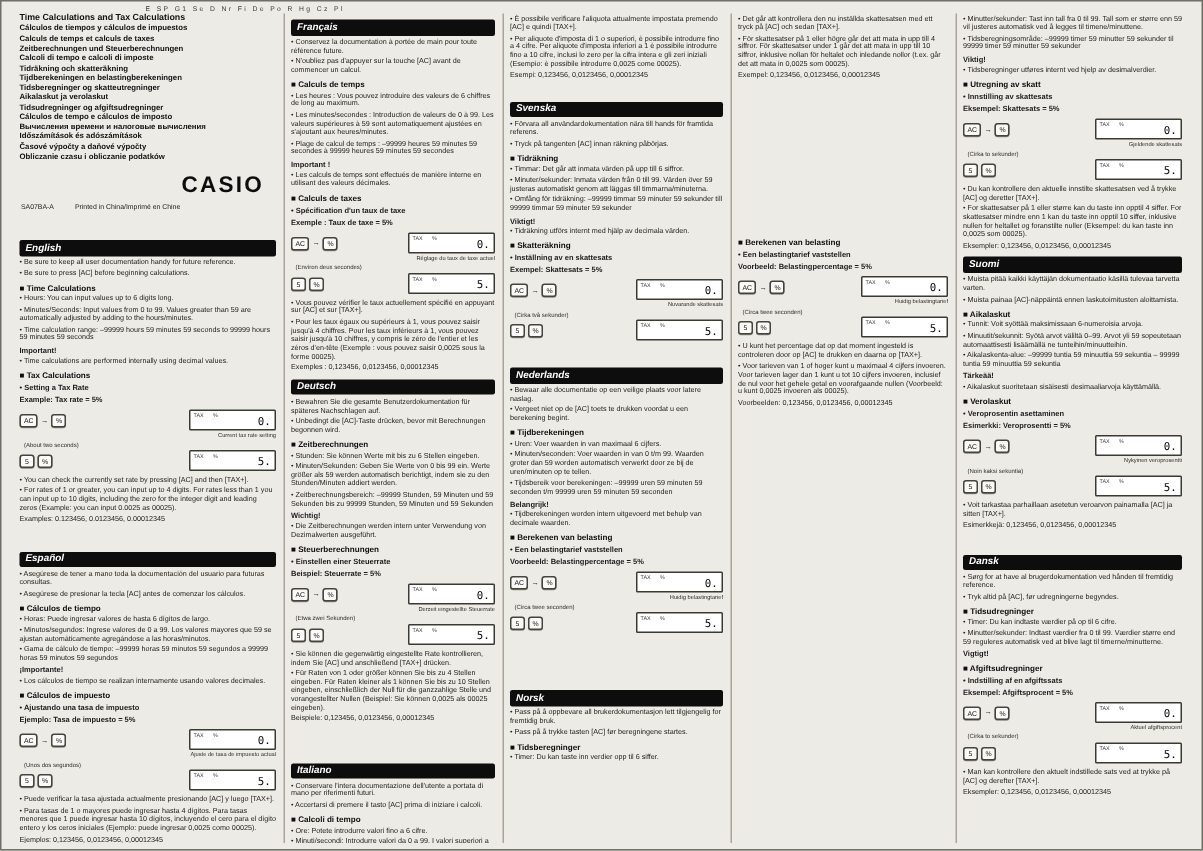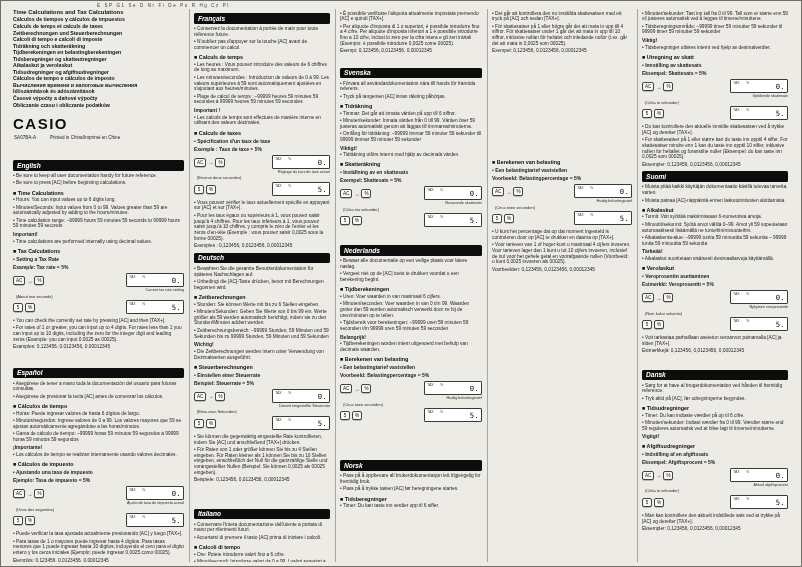--- a/index.html
+++ b/index.html
@@ -11,21 +11,21 @@
   }
   .corner{ position:absolute; top:2px; left:96px; font-size:4.5px; letter-spacing:1.6px; color:#3a3a36; white-space:nowrap; }
   .cols{ position:absolute; top:8px; left:8px; right:8px; bottom:4px; display:flex; }
   .col{ padding:0 5px 0 4px; overflow:hidden; }
   .col + .col{ border-left:1px solid #a8a69c; }
   .col1{ width:180px; } .col2{ width:146px; } .col3{ width:152px; } .col4{ width:150px; } .col5{ flex:1; }
 
   .title-block{ margin-bottom:2px; }
   .tt{ font-size:5.2px; font-weight:bold; line-height:1.26; color:#111; }
   .tt.first{ font-size:5.9px; }
-  .brand-row{ display:flex; justify-content:flex-start; margin:7px 8px 1px 0; }
+  .brand-row{ display:flex; justify-content:flex-end; margin:7px 8px 1px 0; }
   .brand{ font-size:15px; font-weight:bold; letter-spacing:1.5px; color:#0d0d0d; }
   .model-row{ display:flex; gap:14px; font-size:4.6px; margin:3px 0 1px 1px; color:#222; }
 
   .bar{ background:#0d0d0d; color:#fff; font-size:6.6px; font-weight:bold; font-style:italic;
         padding:1.5px 4px 2px; margin:4px 0 2.5px; border-radius:1.5px; }
   .h{ font-size:5.4px; font-weight:bold; margin:3.5px 0 1.5px; color:#0e0e0e; }
   .pb{ font-size:5px; font-weight:bold; margin:2px 0 1px; }
   .p{ font-size:4.8px; line-height:1.2; margin:1.6px 0; color:#232320; }
 
   .calc{ margin:3px 0 4px; }

